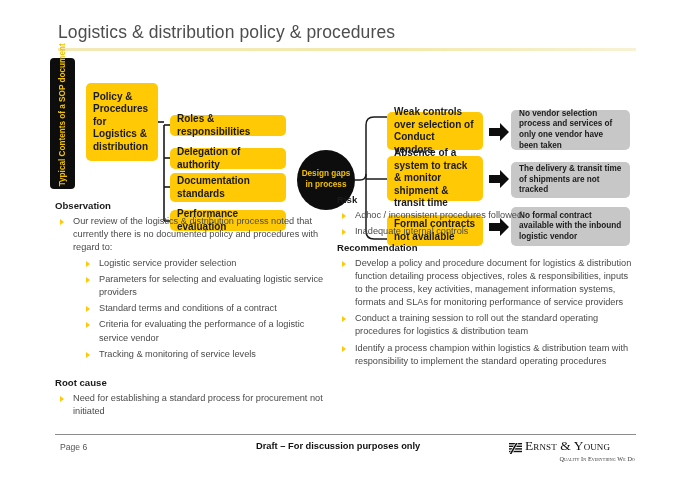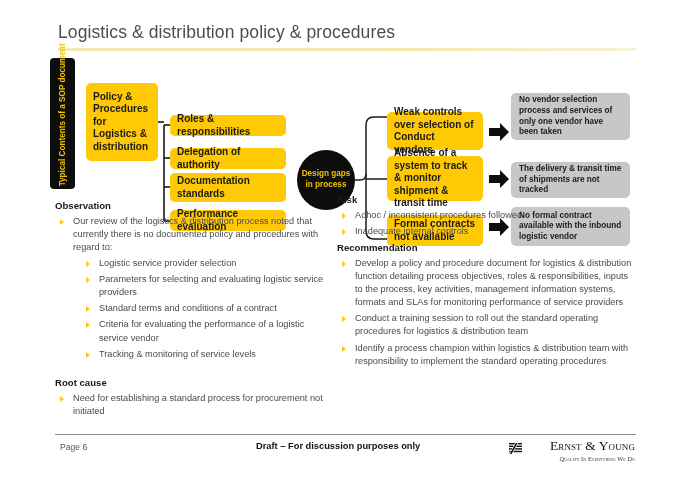--- a/index.html
+++ b/index.html
@@ -59,21 +59,21 @@
     background: #0d0d0d; border-radius: 50%;
     display: flex; align-items: center; justify-content: center;
     color: #f2c200; font-size: 8.2px; font-weight: bold; line-height: 1.3;
     text-align: center;
   }
 
   #box-weak   { left: 387px; top: 57px;  width: 96px; height: 38px; }
   #box-absent { left: 387px; top: 101px; width: 96px; height: 45px; }
   #box-formal { left: 387px; top: 160px; width: 96px; height: 31px; }
 
-  #box-novendor { left: 511px; top: 38px;  width: 119px; height: 47px; }
+  #box-novendor { left: 511px; top: 55px;  width: 119px; height: 40px; }
   #box-delivery { left: 511px; top: 107px; width: 119px; height: 36px; }
   #box-nocontract { left: 511px; top: 152px; width: 119px; height: 39px; padding-left: 8px; }
 
   .connector { position: absolute; }
   .arrow { position: absolute; }
 
   
   .col { position: absolute; }
   .col-left  { left: 55px; top: 196px; width: 290px; }
   .col-right { left: 337px; top: 190px; width: 300px; }
@@ -126,21 +126,21 @@
     font-family: "Liberation Serif", serif; font-size: 13.5px;
     letter-spacing: 0.1px; color: #111; white-space: nowrap;
     font-variant: small-caps; font-weight: 400;
     display: inline-block; vertical-align: middle;
   }
   .ey-tag {
     font-family: "Liberation Serif", serif; font-size: 6.2px;
     color: #333; text-align: right; margin-top: 1px;
     font-variant: small-caps; letter-spacing: 0.1px;
   }
-  .ey-row { display: flex; align-items: flex-end; justify-content: space-between; }
+  .ey-row { display: flex; align-items: flex-end; }
 </style>
 </head>
 <body>
 
 <div class="slide">
 
   <div class="title">Logistics &amp; distribution policy &amp; procedures</div>
   <div class="title-rule"></div>
 
   <div class="diagram">

